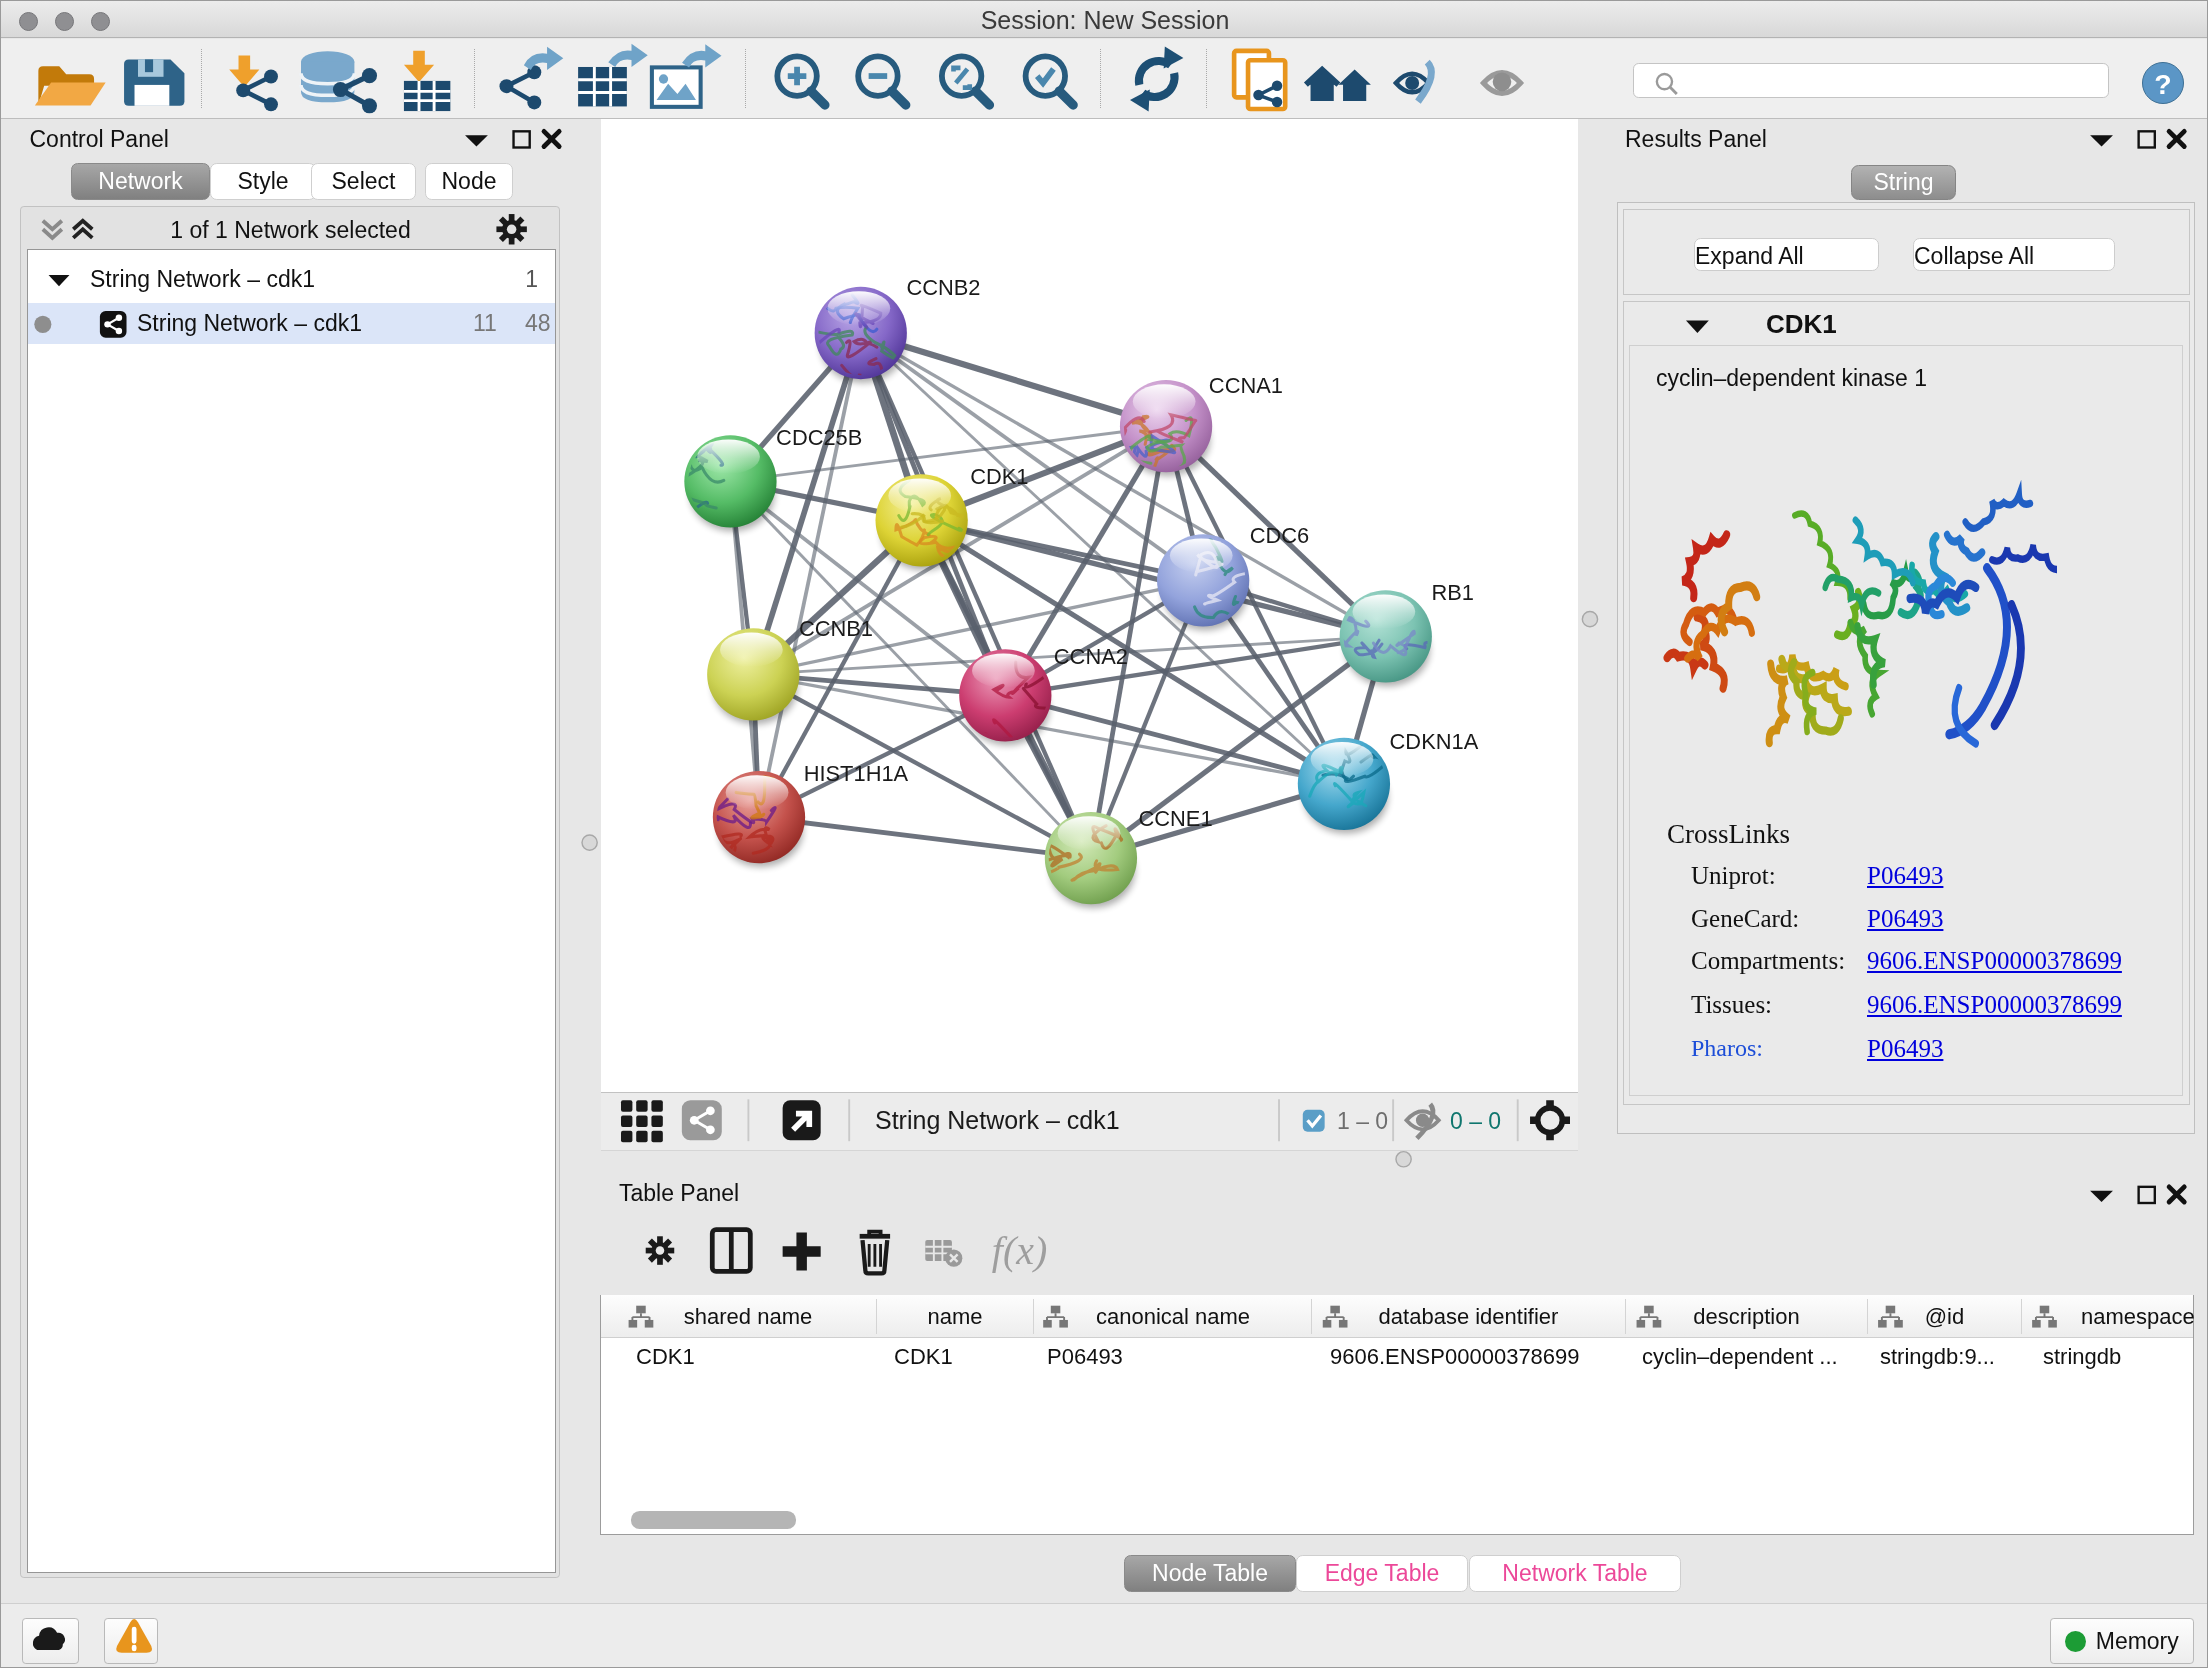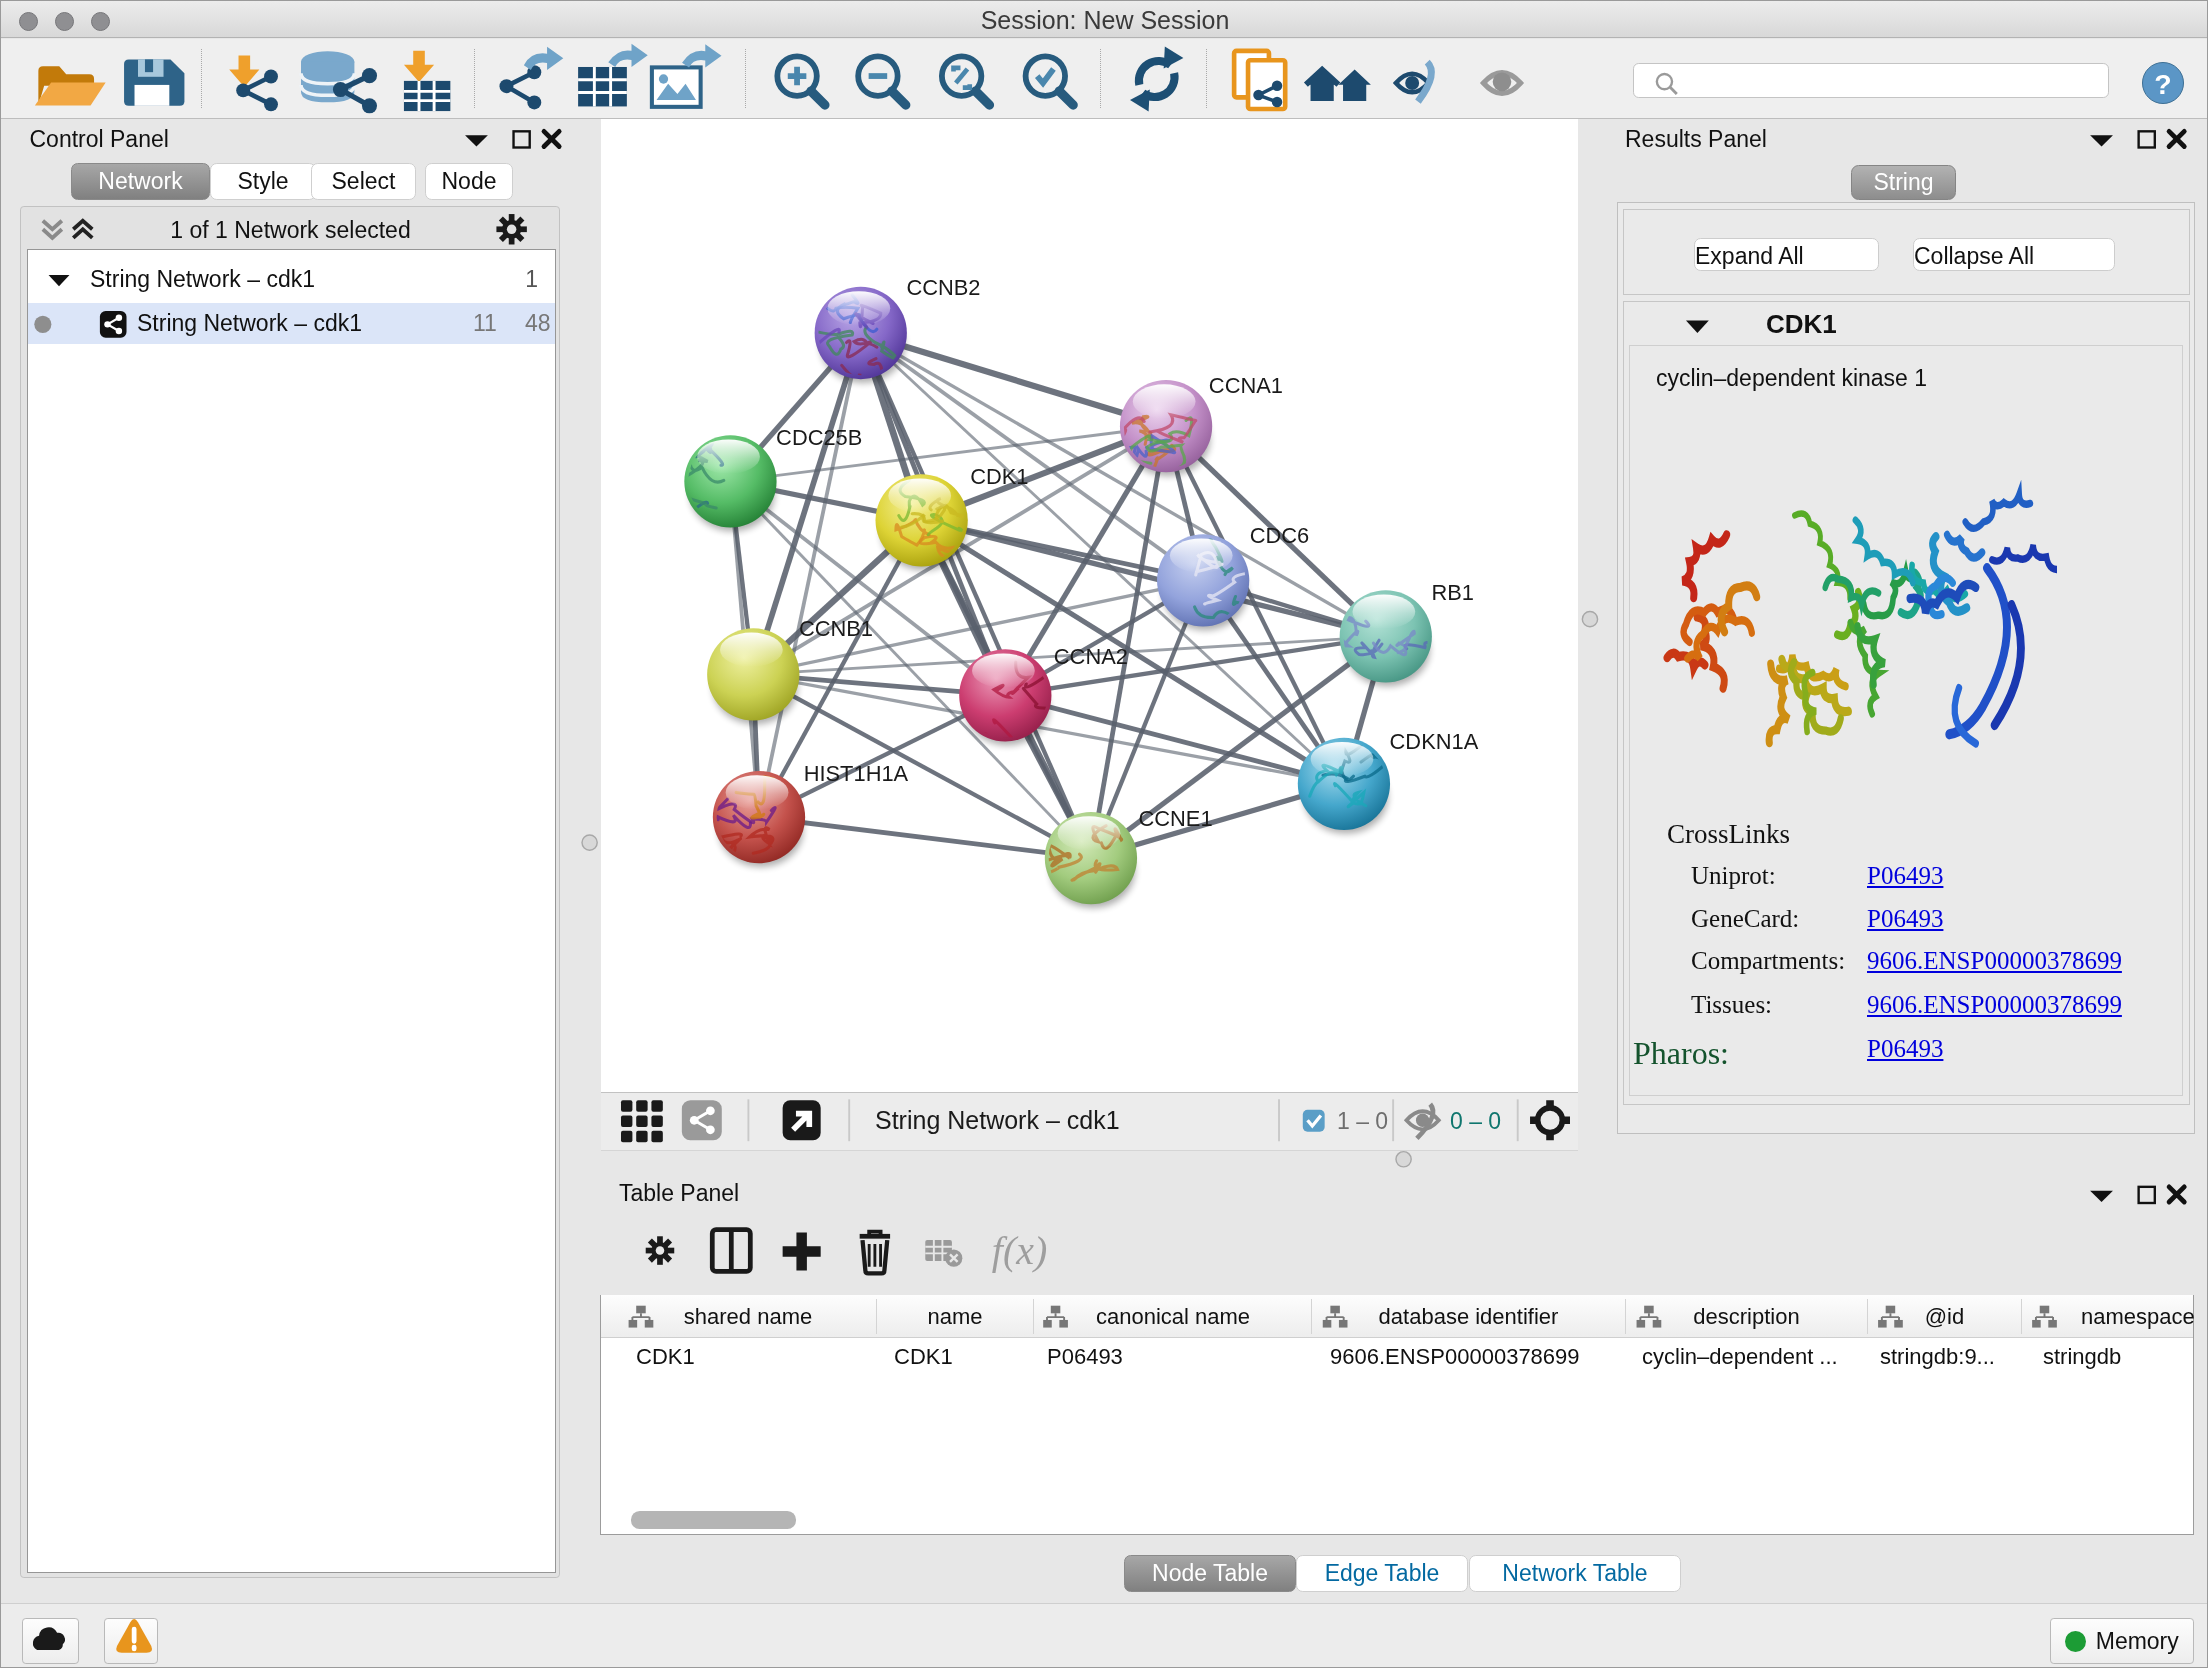--- a/index.html
+++ b/index.html
@@ -36,21 +36,21 @@
 .serif{font-family:"Liberation Serif",serif}
 .xl{color:#0000dd;text-decoration:underline}
 
 #tp-title{position:absolute;left:618px;top:1179px;font-size:23px;color:#111}
 #tbl-box{position:absolute;left:599px;top:1294px;width:1594px;height:240px;background:#fff;border:1px solid #9c9c9c}
 #tbl-head{position:absolute;left:600px;top:1294px;width:1592px;height:43px;background:linear-gradient(#fdfdfd,#ededed);border-bottom:1px solid #cfcfcf;font-size:22px;color:#111}
 .th{position:absolute;top:0;height:43px;line-height:43px;text-align:center}
 .tsepv{position:absolute;top:3.8px;height:35px;width:1px;background:#d4d4d4}
 .td{position:absolute;top:1338px;height:36px;line-height:36px;font-size:22px;color:#111}
 #hscroll{position:absolute;left:630px;top:1510px;width:165px;height:18px;background:#b5b5b5;border-radius:8.6px}
-.bottab{position:absolute;top:1554px;height:37px;background:#fff;border:1px solid #cfcfcf;border-radius:6.7px;font-size:23px;color:#0369a1;text-align:center;line-height:35px}
+.bottab{position:absolute;top:1554px;height:37px;background:#fff;border:1px solid #cfcfcf;border-radius:6.7px;font-size:23px;color:#ec4899;text-align:center;line-height:35px}
 
 #statusbar{position:absolute;left:0;top:1602px;width:2208px;height:67px;background:#ececec;border-top:1px solid #cfcfcf}
 .sbtn{position:absolute;top:14.3px;height:46px;background:linear-gradient(#fdfdfd,#ededed);border:1px solid #b9b9b9;border-radius:3.8px}
 </style></head>
 <body>
 
 <div id="titlebar">
   <div class="tl" style="left:18px"></div>
   <div class="tl" style="left:54px"></div>
   <div class="tl" style="left:90px"></div>
@@ -529,21 +529,21 @@
 <div style="position:absolute;left:1655px;top:364px;font-size:23px;color:#111">cyclin–dependent kinase 1</div>
 <div class="serif" style="position:absolute;left:1666px;top:818px;font-size:27px;font-weight:normal;color:#111">CrossLinks</div>
 <div class="serif" style="position:absolute;left:1690px;top:861px;font-size:25px;color:#111">Uniprot:</div>
 <div class="serif xl" style="position:absolute;left:1866px;top:861px;font-size:25px">P06493</div>
 <div class="serif" style="position:absolute;left:1690px;top:904px;font-size:25px;color:#111">GeneCard:</div>
 <div class="serif xl" style="position:absolute;left:1866px;top:904px;font-size:25px">P06493</div>
 <div class="serif" style="position:absolute;left:1690px;top:946px;font-size:25px;color:#111">Compartments:</div>
 <div class="serif xl" style="position:absolute;left:1866px;top:946px;font-size:25px">9606.ENSP00000378699</div>
 <div class="serif" style="position:absolute;left:1690px;top:990px;font-size:25px;color:#111">Tissues:</div>
 <div class="serif xl" style="position:absolute;left:1866px;top:990px;font-size:25px">9606.ENSP00000378699</div>
-<div class="serif" style="position:absolute;left:1632px;top:1034px;font-size:32px;color:#14532d">Pharos:</div>
+<div class="serif" style="position:absolute;left:1690px;top:1034px;font-size:24px;color:#1d4ed8">Pharos:</div>
 <div class="serif xl" style="position:absolute;left:1866px;top:1034px;font-size:25px">P06493</div>
 
 <div id="tp-title">Table Panel</div>
 <div id="tbl-box"></div>
 <div id="tbl-head">
   <span class="th" style="left:19px;width:256px">shared name</span>
   <span class="th" style="left:276px;width:156px">name</span>
   <span class="th" style="left:433px;width:278px">canonical name</span>
   <span class="th" style="left:711px;width:313px">database identifier</span>
   <span class="th" style="left:1025px;width:241px">description</span>

